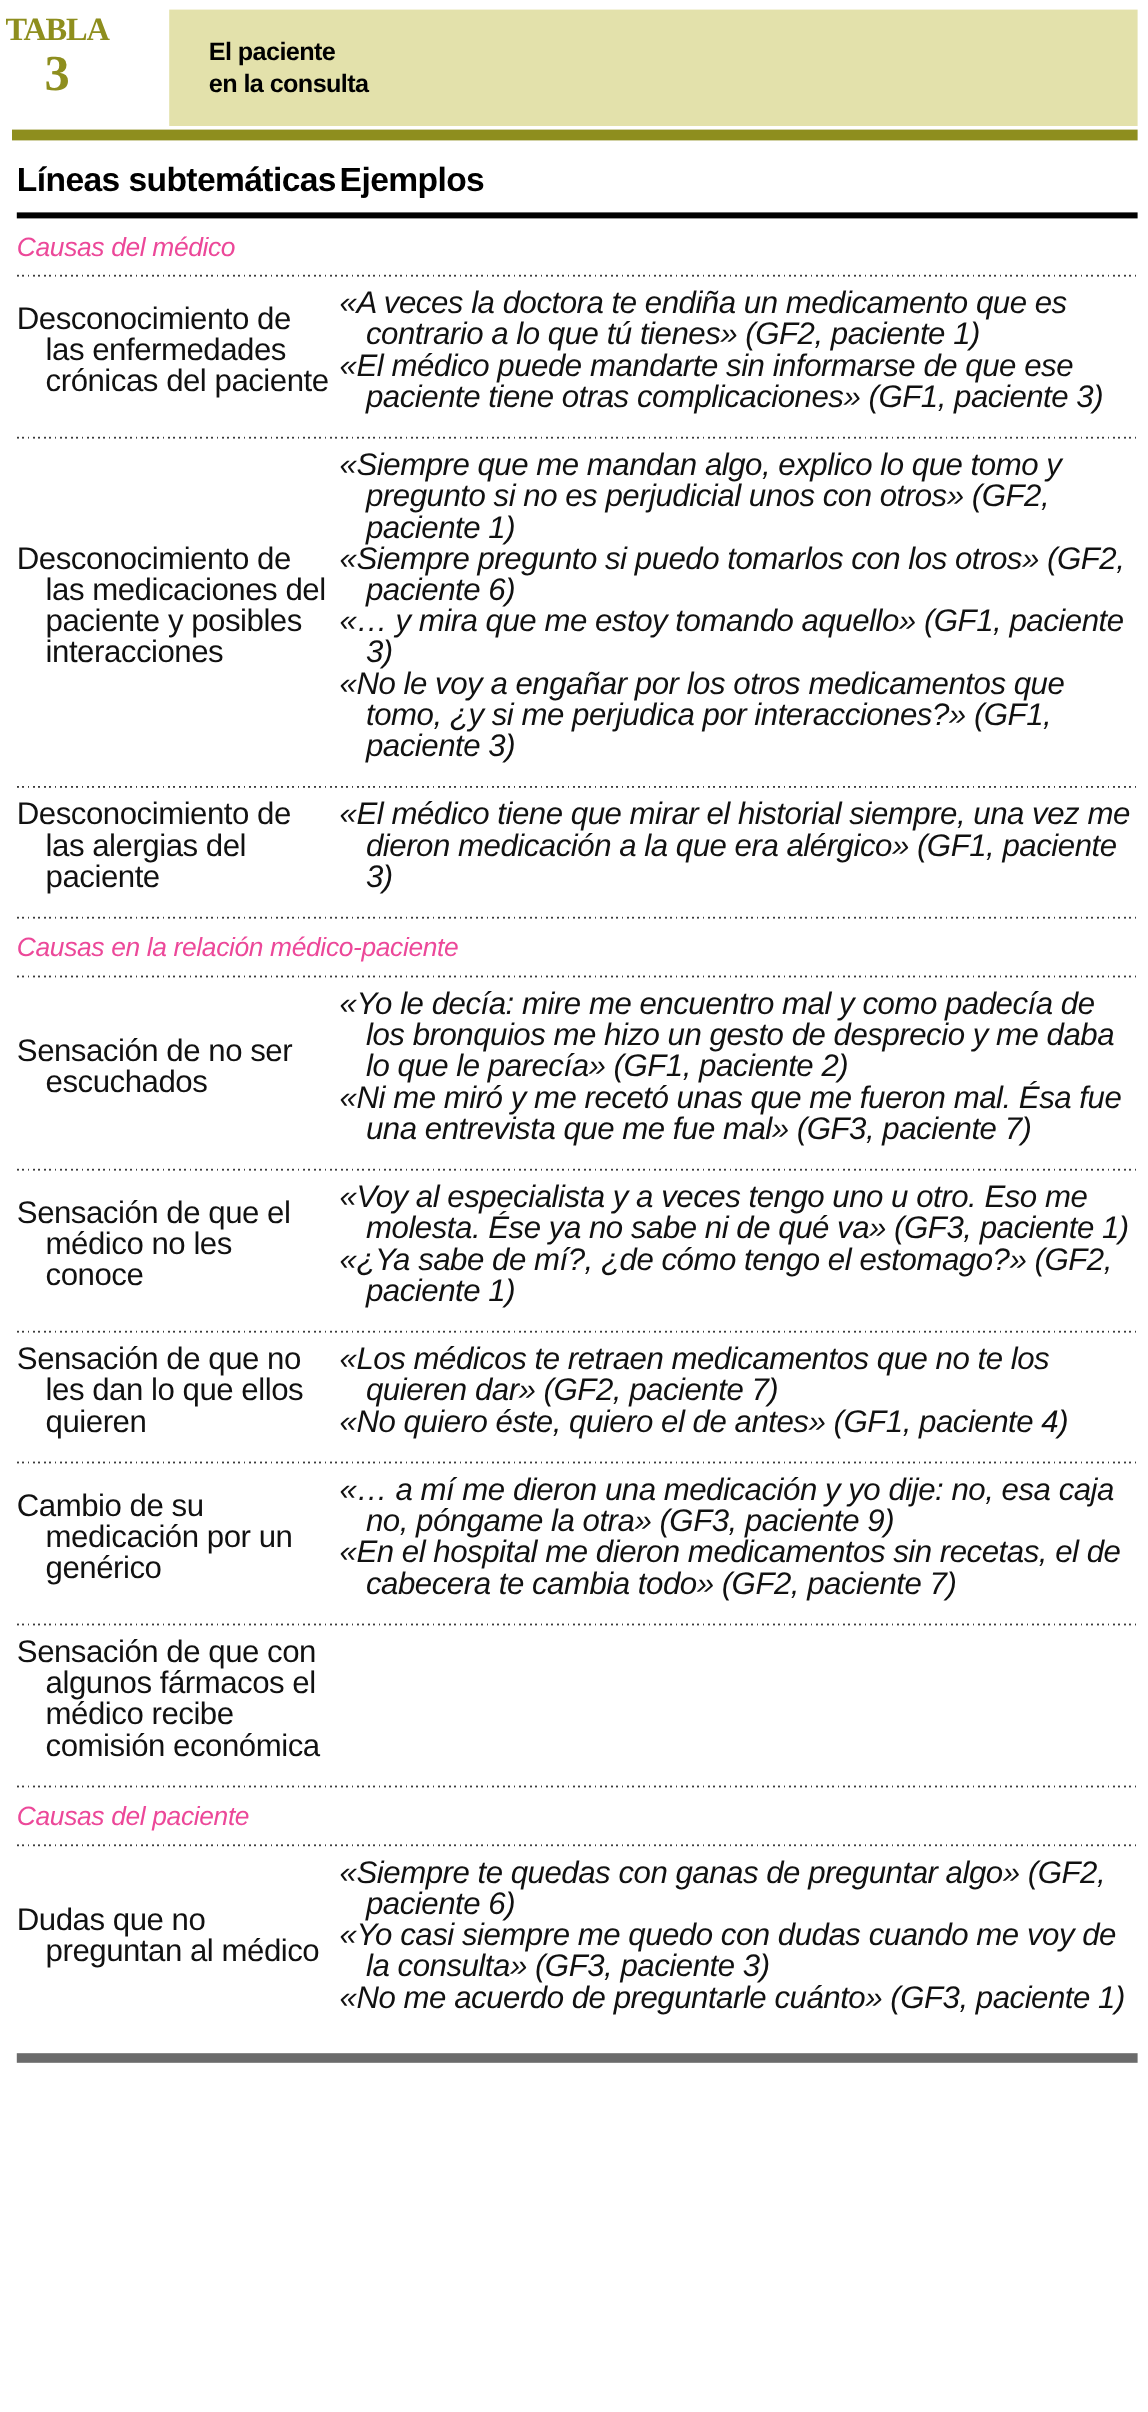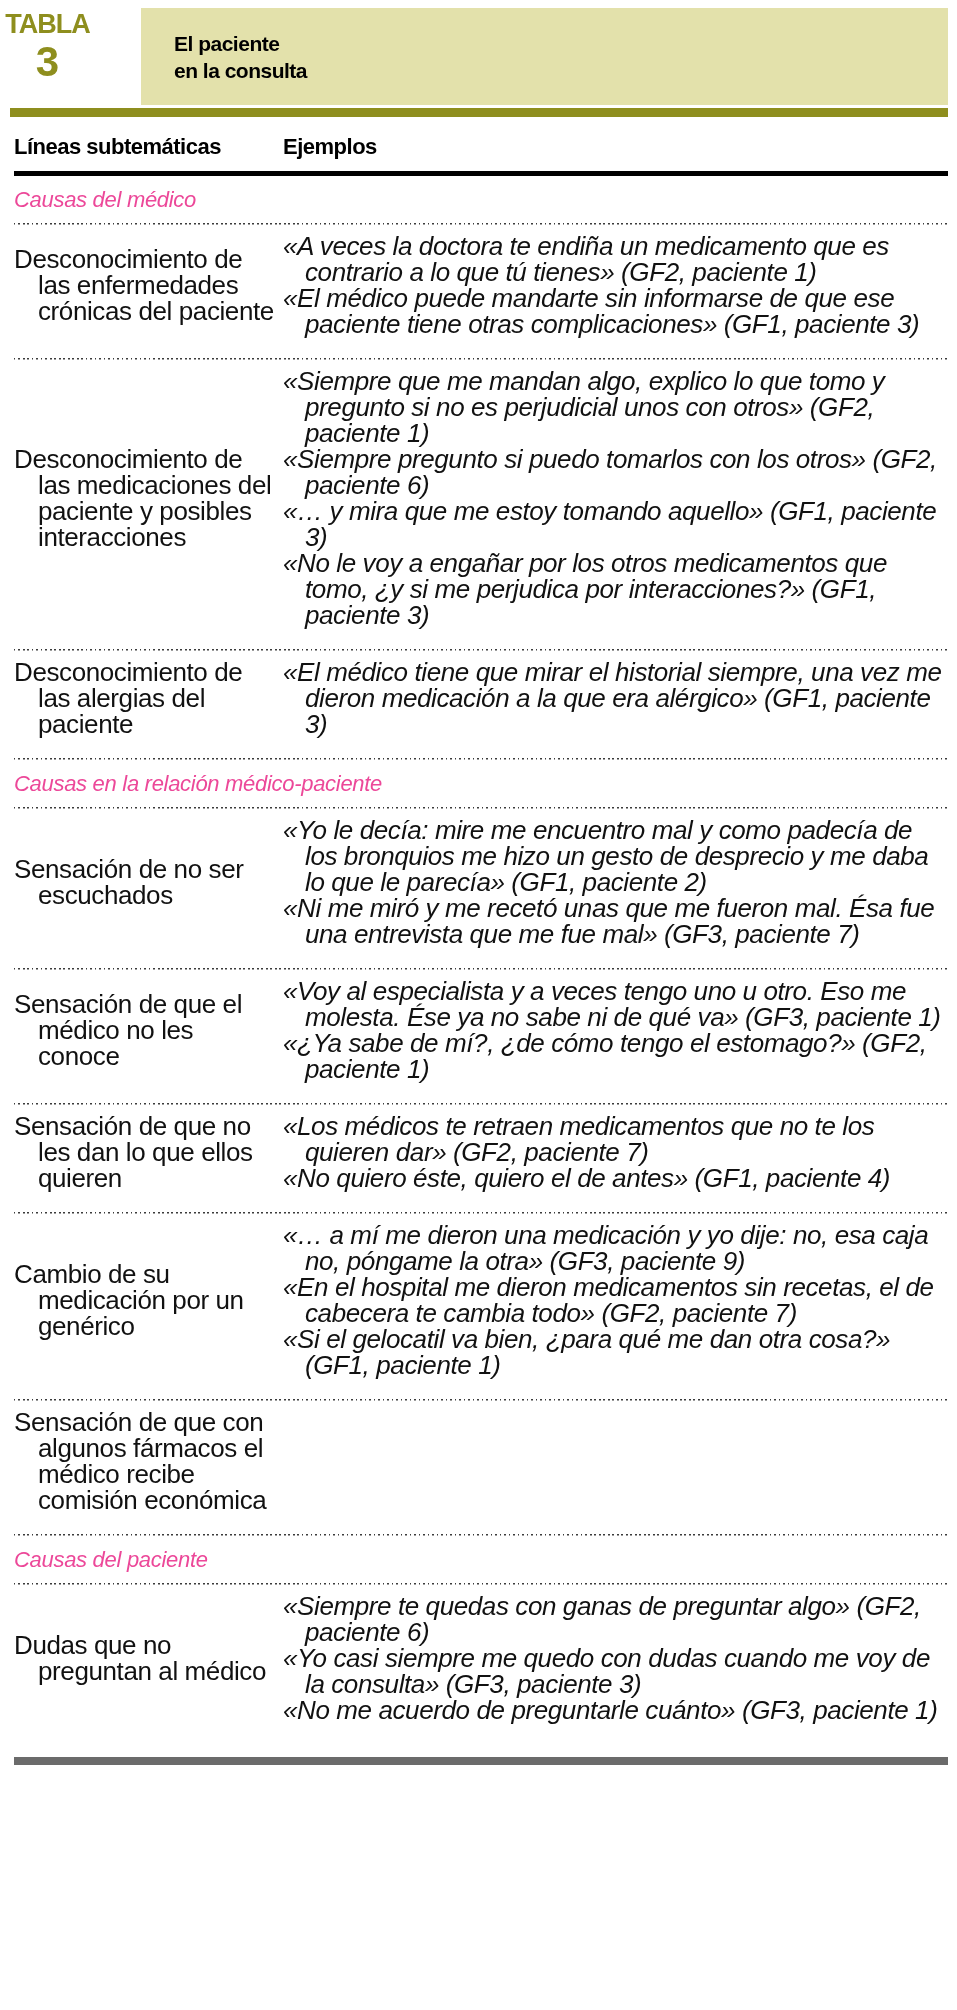--- a/index.html
+++ b/index.html
@@ -13,36 +13,36 @@
     font-family:"Liberation Sans", sans-serif;
     color:#111;
     -webkit-font-smoothing:antialiased;
   }
   .sheet{width:957px;min-height:2010px;box-sizing:border-box;overflow:hidden;}
 
   
   .masthead{display:flex;align-items:stretch;padding:8px 9px 0 0;}
   .tabla-badge{
     width:95px;flex:none;text-align:center;
-    color:var(--accent-olive);font-weight:bold;padding-top:2px;
+    color:var(--accent-olive);font-weight:bold;padding-top:2px;font-family:Liberation Serif, serif;
   }
   .tabla-word{font-size:27px;letter-spacing:-1px;line-height:1.1;display:block;}
   .tabla-num{font-size:42px;line-height:1;display:block;margin-top:1px;}
   .title-box{
     flex:1;background:var(--beige);height:97px;
     display:flex;flex-direction:column;justify-content:center;
     padding-left:33px;box-sizing:border-box;
     font-weight:bold;font-size:21px;line-height:27px;letter-spacing:-0.5px;color:#000;margin-left:46px;
   }
   .olive-bar{height:9px;background:var(--accent-olive);margin:3px 9px 0 10px;}
 
   
   .content{padding:0 9px 0 14px;}
   .col-headers{
-    display:flex;font-weight:bold;font-size:22px;letter-spacing:-0.5px;
+    display:flex;font-weight:bold;font-size:28px;letter-spacing:-0.5px;
     padding:17px 0 11px;color:#000;
   }
   .col-headers .c1{width:269px;flex:none;}
   .col-headers .c2{flex:1;}
   .black-rule{height:5px;background:#000;}
 
   .section-heading{
     font-style:italic;font-size:22px;letter-spacing:-0.3px;
     padding:11px 0 10px;color:#ec4899;
   }
@@ -138,21 +138,20 @@
             <p class="example">«Los médicos te retraen medicamentos que no te los quieren dar» (GF2, paciente 7)</p>
             <p class="example">«No quiero éste, quiero el de antes» (GF1, paciente 4)</p>
           </div>
   </div>
         <div class="sep"></div>
         <div class="row">
     <div class="cell-left">Cambio de su medicación por un genérico</div>
     <div class="cell-right">
             <p class="example">«… a mí me dieron una medicación y yo dije: no, esa caja no, póngame la otra» (GF3, paciente 9)</p>
             <p class="example">«En el hospital me dieron medicamentos sin recetas, el de cabecera te cambia todo» (GF2, paciente 7)</p>
-            <p class="example">«Si el gelocatil va bien, ¿para qué me dan otra cosa?» (GF1, paciente 1)</p>
           </div>
   </div>
         <div class="sep"></div>
         <div class="row">
     <div class="cell-left">Sensación de que con algunos fármacos el médico recibe comisión económica</div>
     <div class="cell-right">
           </div>
   </div>
         <div class="sep"></div>
         <div class="section-heading">Causas del paciente</div>

